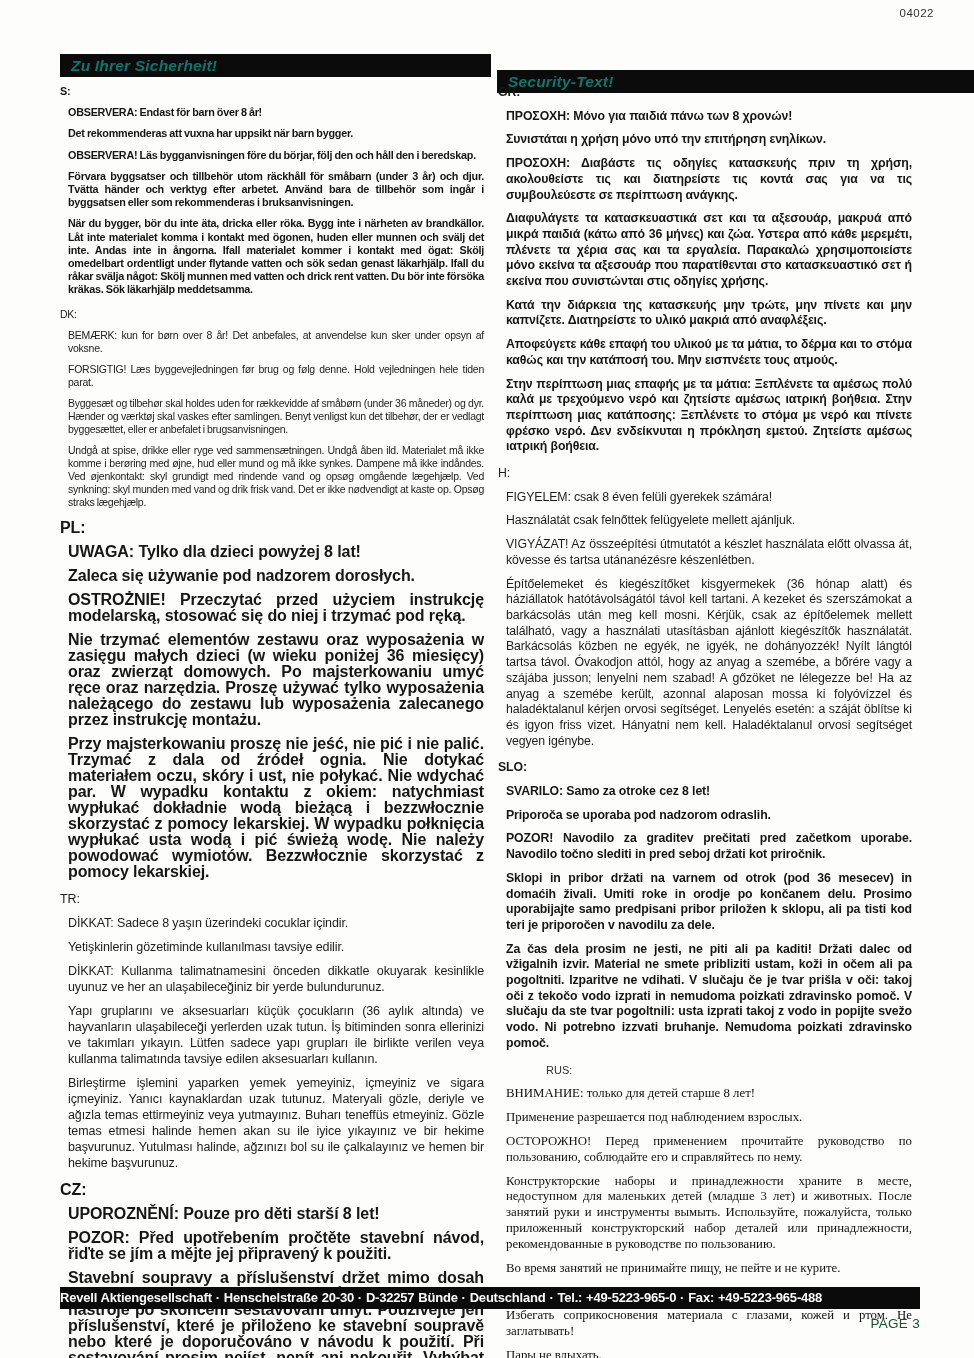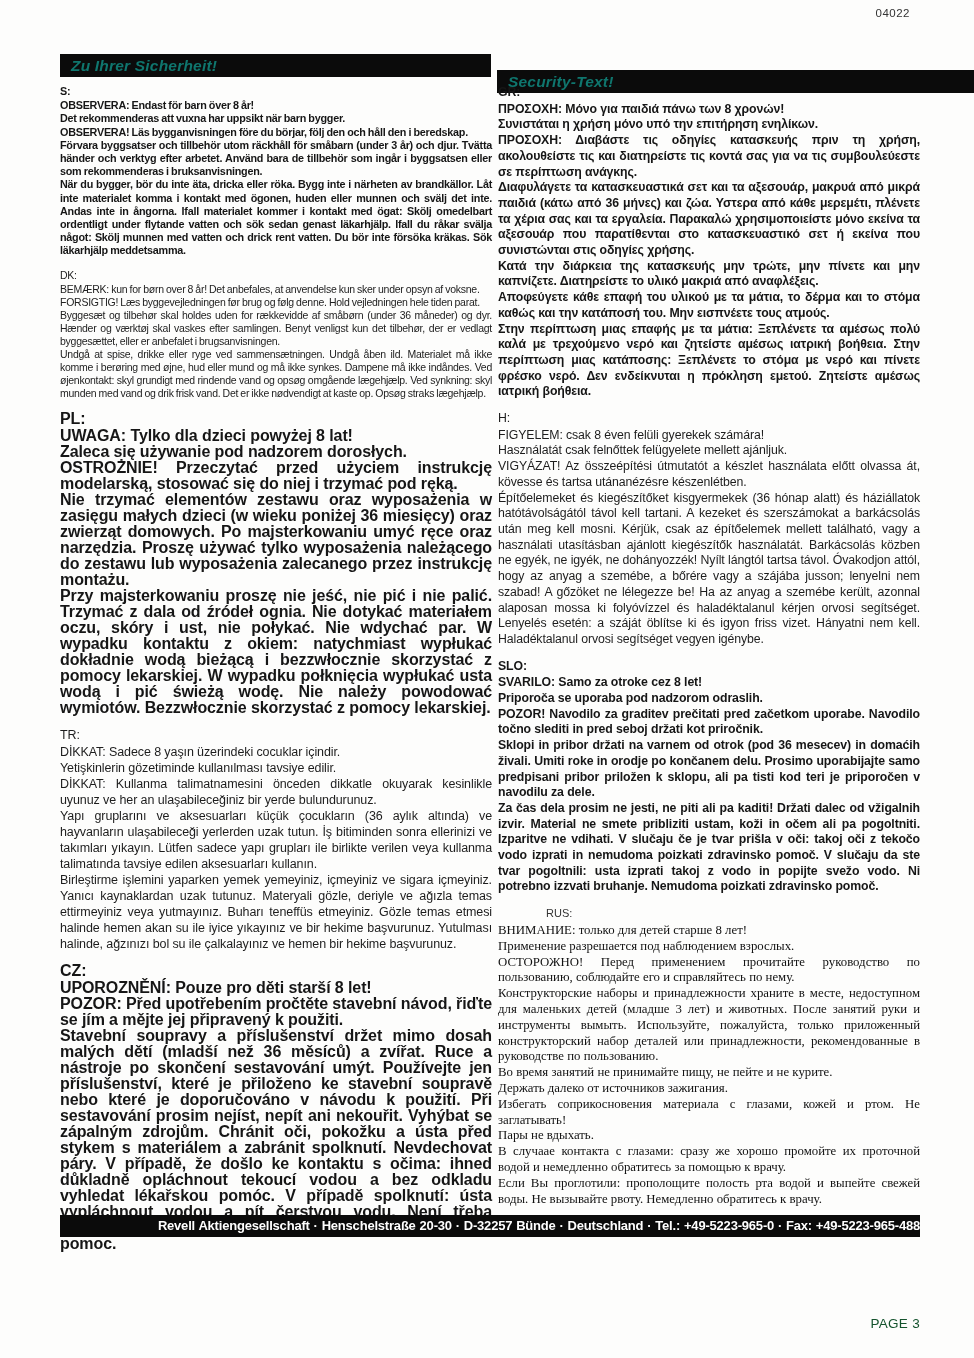--- a/index.html
+++ b/index.html
@@ -3,53 +3,53 @@
 <meta charset="utf-8">
 <style>
   html,body{margin:0;padding:0;}
   body{
     width:974px;height:1358px;position:relative;overflow:hidden;
     background:#fdfdfc;color:#161616;
     font-family:"Liberation Sans",sans-serif;
     -webkit-font-smoothing:antialiased;
   }
   .doc-number{
-    position:absolute;top:7px;right:64px;
+    position:absolute;top:7px;right:40px;
     font-size:11.5px;color:#333;letter-spacing:.5px;
   }
   .bar{
     position:absolute;top:54px;height:23px;background:#0b0b0b;color:#0f766e;
     font-weight:bold;font-style:italic;font-size:15.5px;line-height:23px;
     padding-left:11px;box-sizing:border-box;letter-spacing:.2px;
   }
   .bar-left{left:60px;width:431px;}
   .bar-right{left:497px;width:484px;margin-top:16px;}
   .col{position:absolute;top:85px;}
   .col-left{left:60px;width:432px;}
   .col-right{left:498px;width:422px;}
   .section{margin:0 0 11px 0;}
-  .section p{margin:0;text-align:justify;}
+  .section p{margin:8px;text-align:justify;}
   .sec-code{margin:0 0 1px 0;text-align:left;}
   
   .cond-bold{font-size:10.8px;line-height:13.2px;font-weight:bold;letter-spacing:-0.25px;word-spacing:-0.5px;}
   
   .cond{font-size:10.5px;line-height:13px;letter-spacing:-0.25px;word-spacing:-0.5px;color:#222;}
   
   .sans-bold{font-size:16px;line-height:16px;font-weight:bold;letter-spacing:-0.1px;}
   
   .sans{font-size:12.5px;line-height:16px;letter-spacing:-0.1px;color:#1d1d1d;}
   
   .serif{font-family:"Liberation Serif",serif;font-size:12.8px;line-height:15.8px;color:#111;}
   .col-right .sans-bold{font-size:12.3px;line-height:15.7px;}
   .col-right .sans{font-size:12.3px;line-height:15.7px;}
   .rus-code{font-family:"Liberation Sans",sans-serif;font-weight:normal;font-size:11px;color:#333;padding-left:48px;}
   .footer-bar{
-    position:absolute;left:60px;top:1215px;width:860px;height:22px;
+    position:absolute;left:60px;top:1287px;width:860px;height:22px;
     background:#0b0b0b;color:#fff;font-weight:bold;font-size:13px;line-height:22px;
-    text-align:right;letter-spacing:-0.2px;word-spacing:0.5px;
+    text-align:left;letter-spacing:-0.2px;word-spacing:0.5px;
   }
   .page-label{
     position:absolute;top:1316px;right:54px;
     font-size:13.5px;color:#14532d;letter-spacing:.3px;
   }
 </style>
 </head>
 <body>
 
 <div class="doc-number">04022</div>

